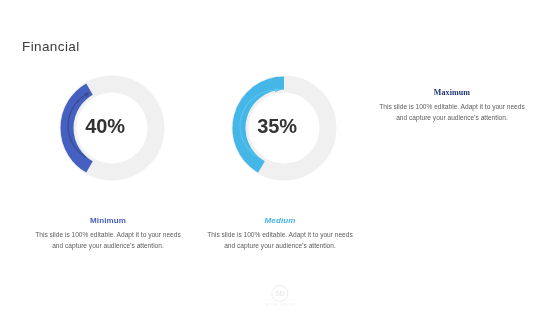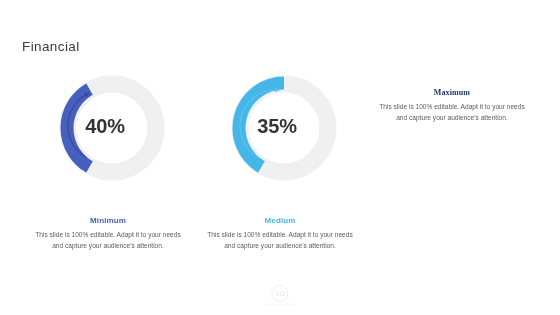--- a/index.html
+++ b/index.html
@@ -141,21 +141,21 @@
     <div class="card">
       <div class="gauge-wrap">
         <svg class="gauge-svg" viewBox="0 0 128 128">
           <circle cx="68" cy="66" r="44" fill="none" stroke="#f0f0f0" stroke-width="17"></circle>
           <path id="arc-1" fill="none" stroke-width="13" stroke-linecap="butt" d="M 45.49999999999998 104.97114317029973 A 45 45 0 0 1 68 21" stroke="#45b6e8"></path>
           <path id="ptr-1" fill="none" stroke-width="1.1" stroke-linecap="round" d="M 41.999999999999986 95.17691453623978 A 36 36 0 0 1 60 28" stroke="#5bc4ef"></path>
           <polygon id="head-1" points="64.4,28 59,30.3 59,25.7" fill="#5bc4ef"></polygon>
         </svg>
         <div class="gauge-value">35%</div>
       </div>
-      <div class="card-heading" id="head-label-1" style="color: rgb(69, 182, 232);">Medium</div>
+      <div class="card-heading" id="head-label-1" style="color: rgb(69, 182, 232); font-style: italic;">Medium</div>
       <div class="card-body">This slide is 100% editable. Adapt it to your needs and capture your audience's attention.</div>
     </div>
 
     <div class="card">
       <div class="card-heading" id="head-label-2" style="color: rgb(31, 53, 115); font-family: Liberation Serif, serif;">Maximum</div>
       <div class="card-body">This slide is 100% editable. Adapt it to your needs and capture your audience's attention.</div>
     </div>
 
   </div>
 

